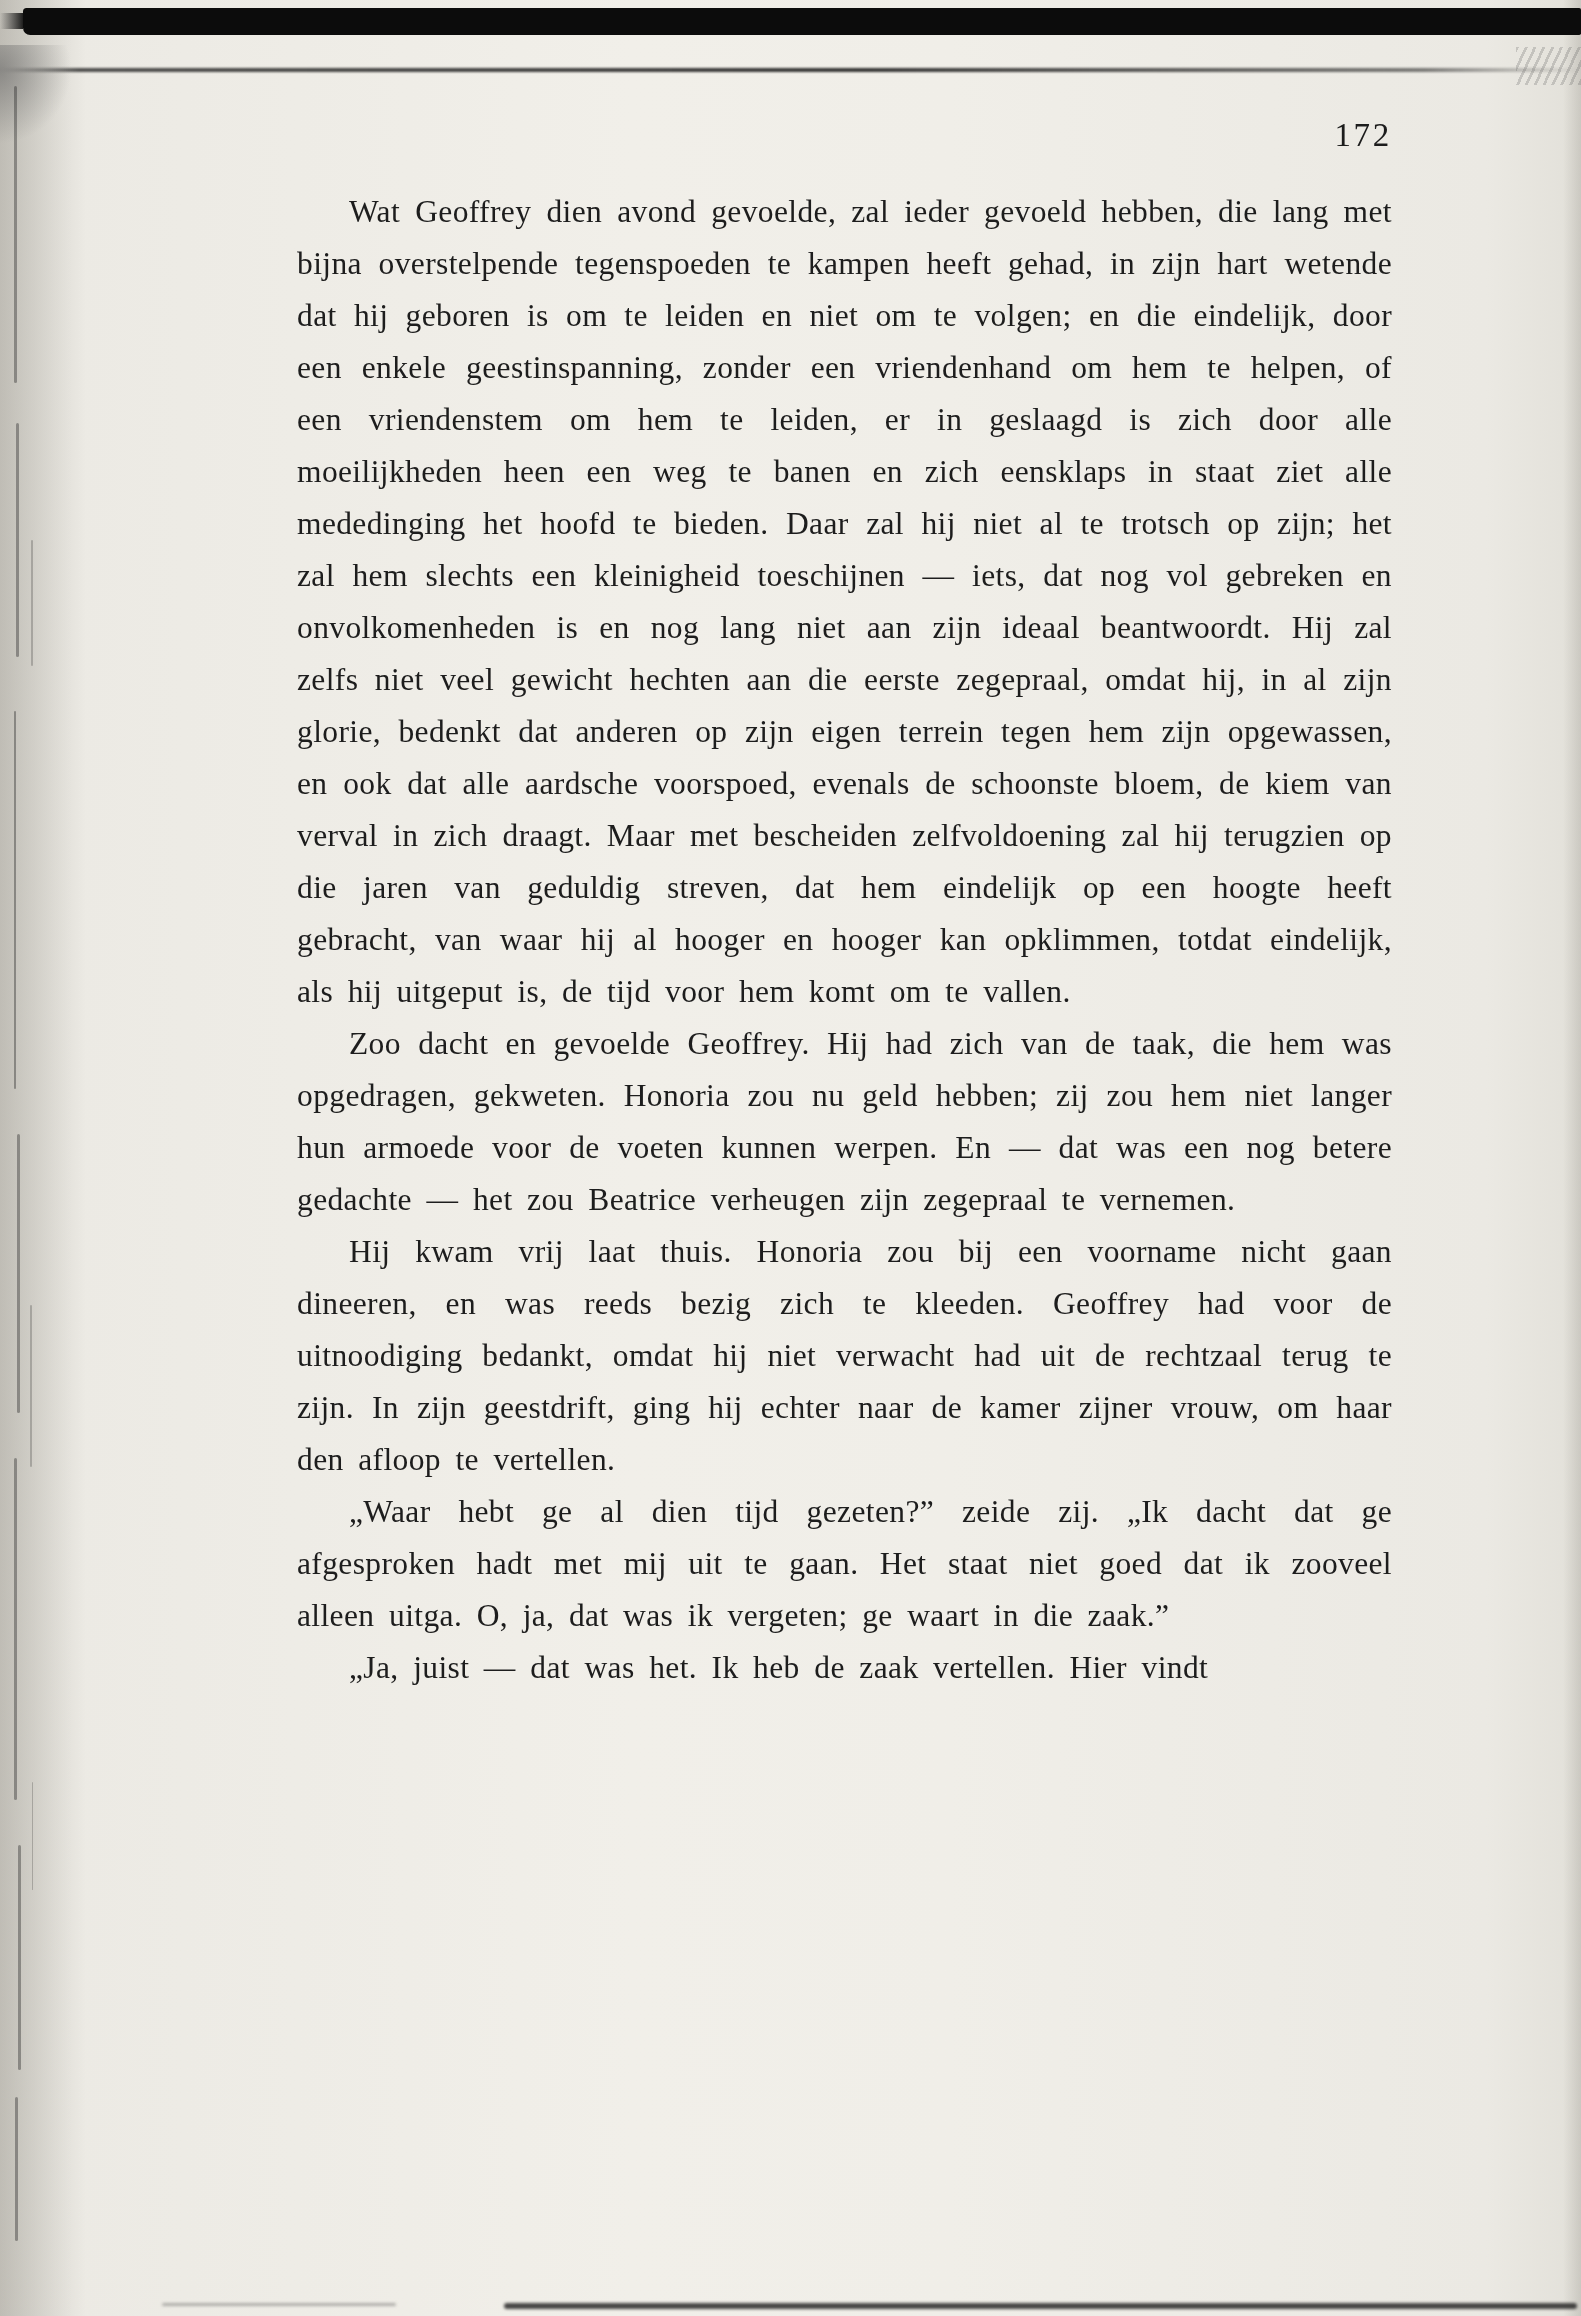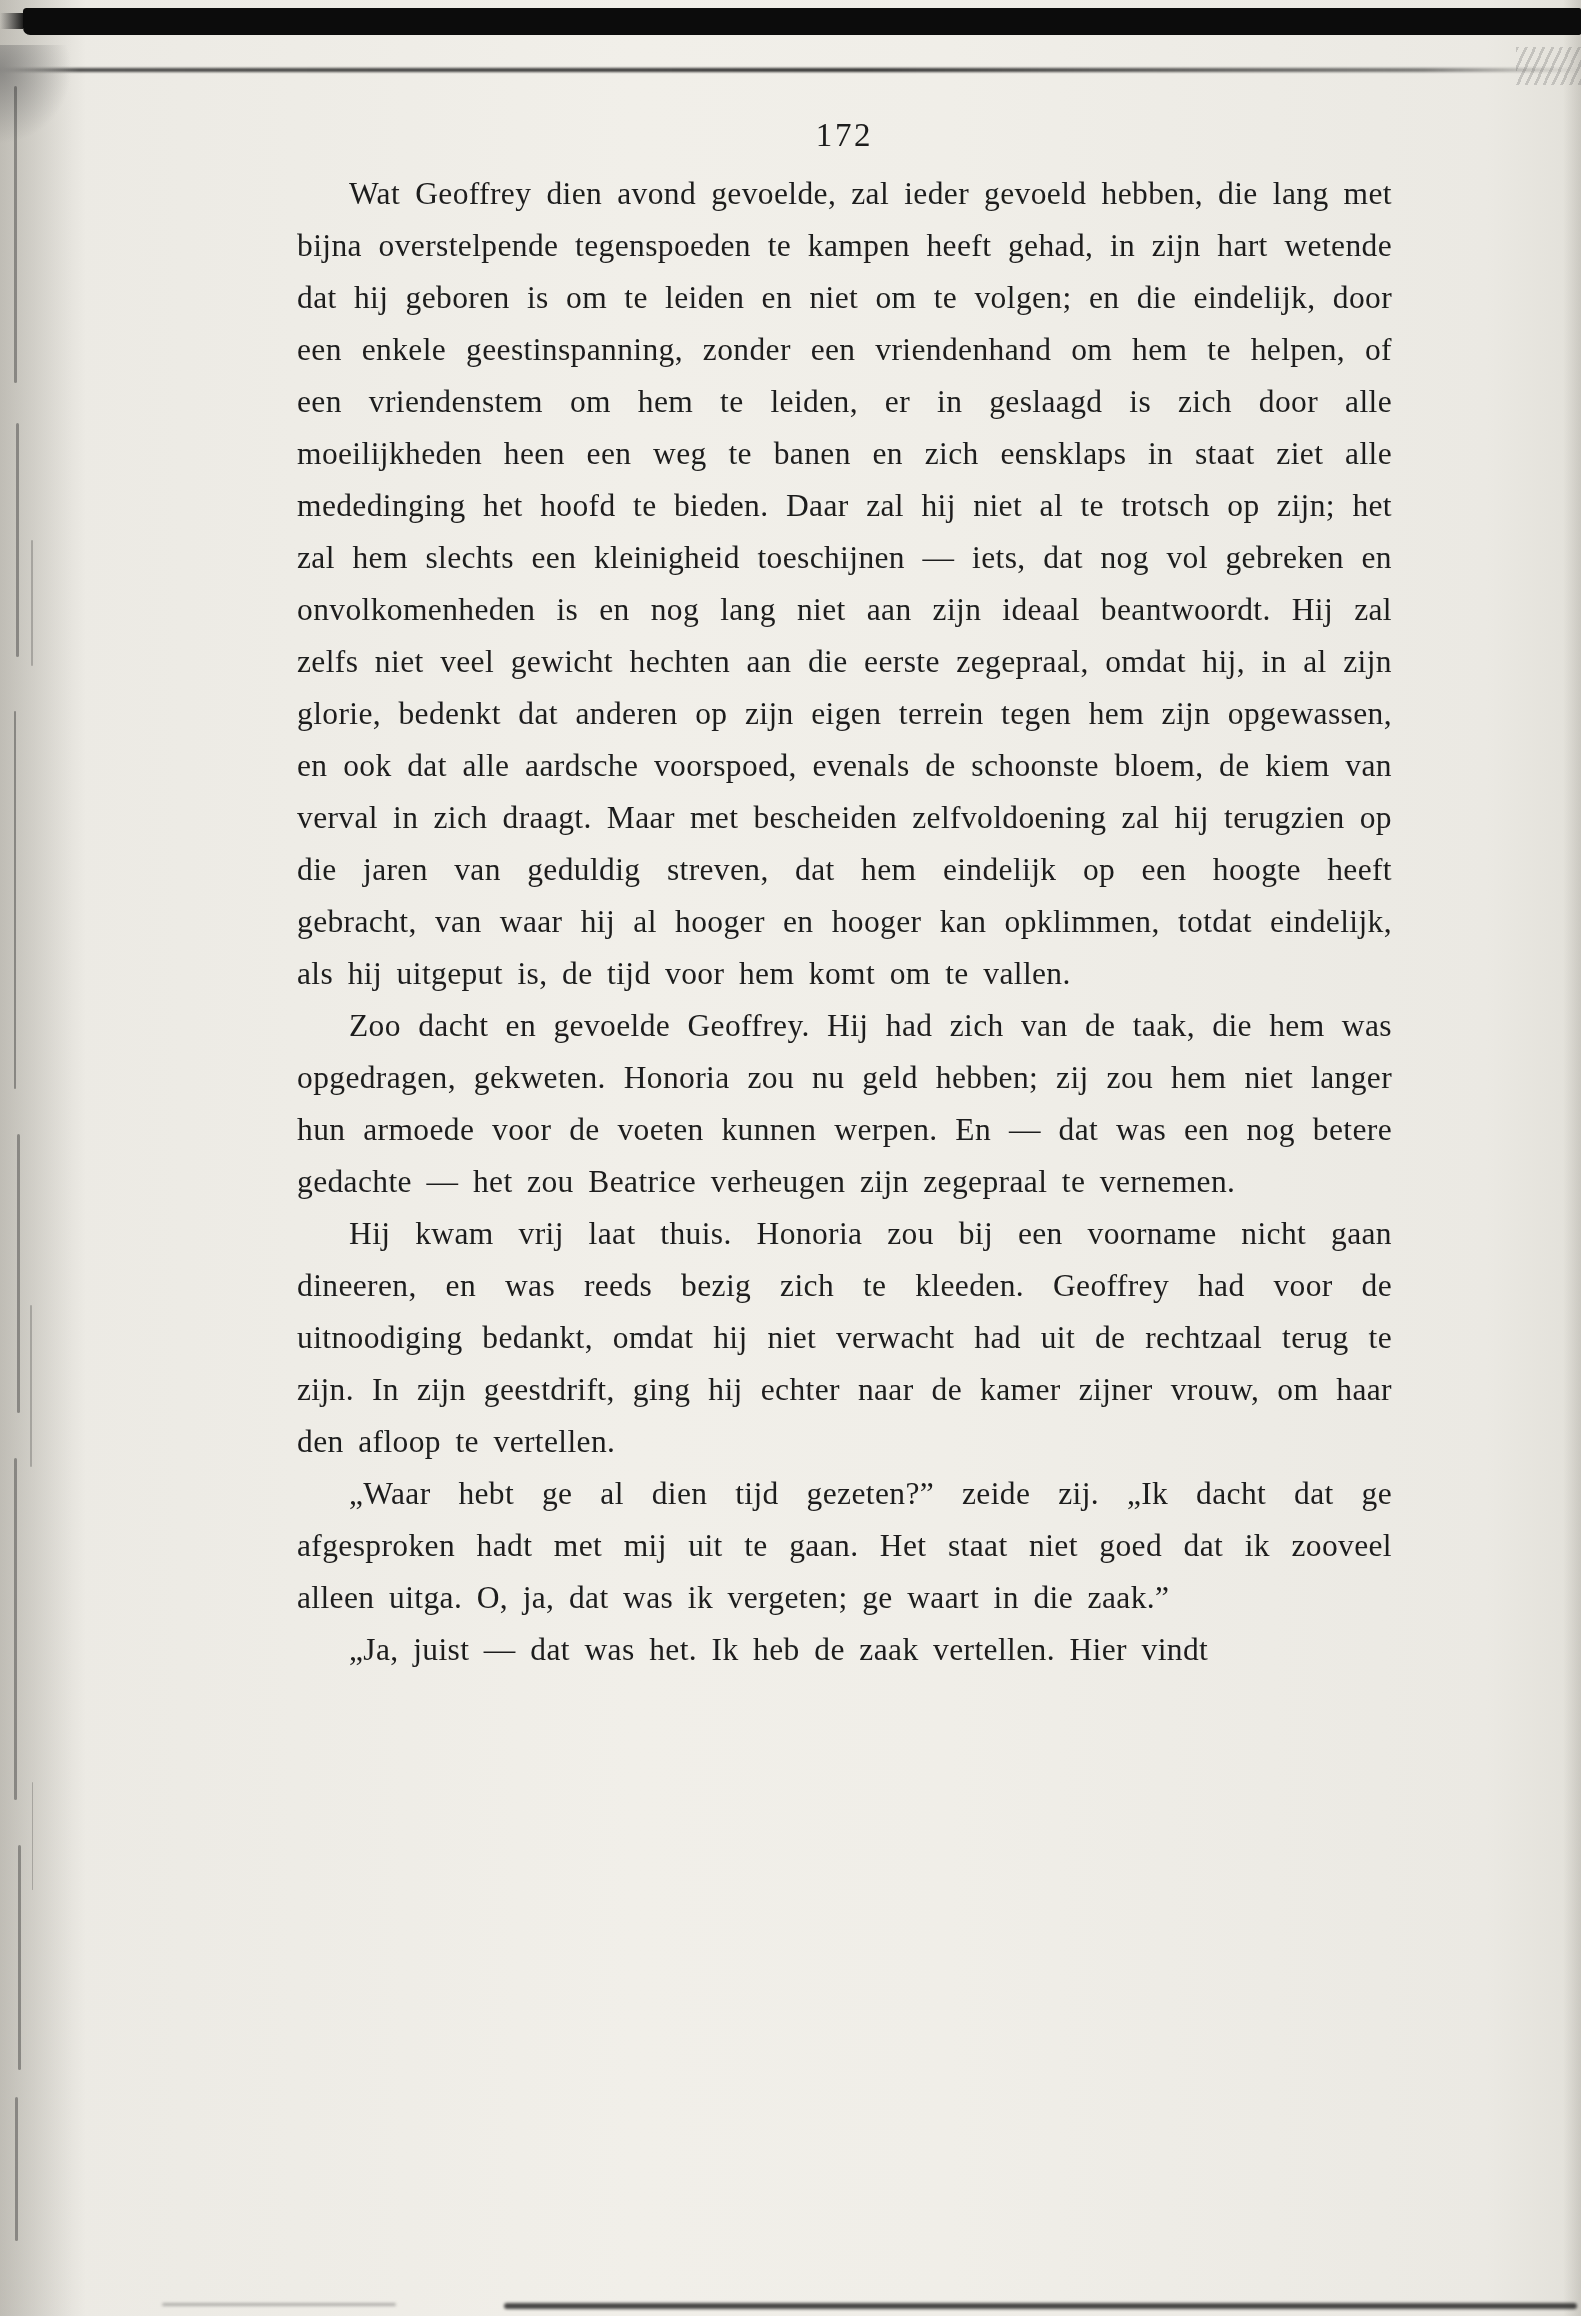--- a/index.html
+++ b/index.html
@@ -122,28 +122,28 @@
     background: rgba(60,60,60,.35);
     filter: blur(1.4px);
     border-radius: 3.6px;
   }
   
   .page-number {
     position: absolute;
     top: 117px;
     left: 297px;
     width: 1095px;
-    text-align: center;
+    text-align: right;
     font-size: 33px;
     letter-spacing: 2.7px;
     color: #1c1c1c;
   }
   .text-block {
     position: absolute;
-    top: 168px;
+    top: 186px;
     left: 297px;
     width: 1095px;
     font-size: 31.5px;
     line-height: 52px;
     text-align: justify;
     color: #1d1d1d;
     word-spacing: 0.20em;
     letter-spacing: 0.012em;
   }
   .text-block p {

